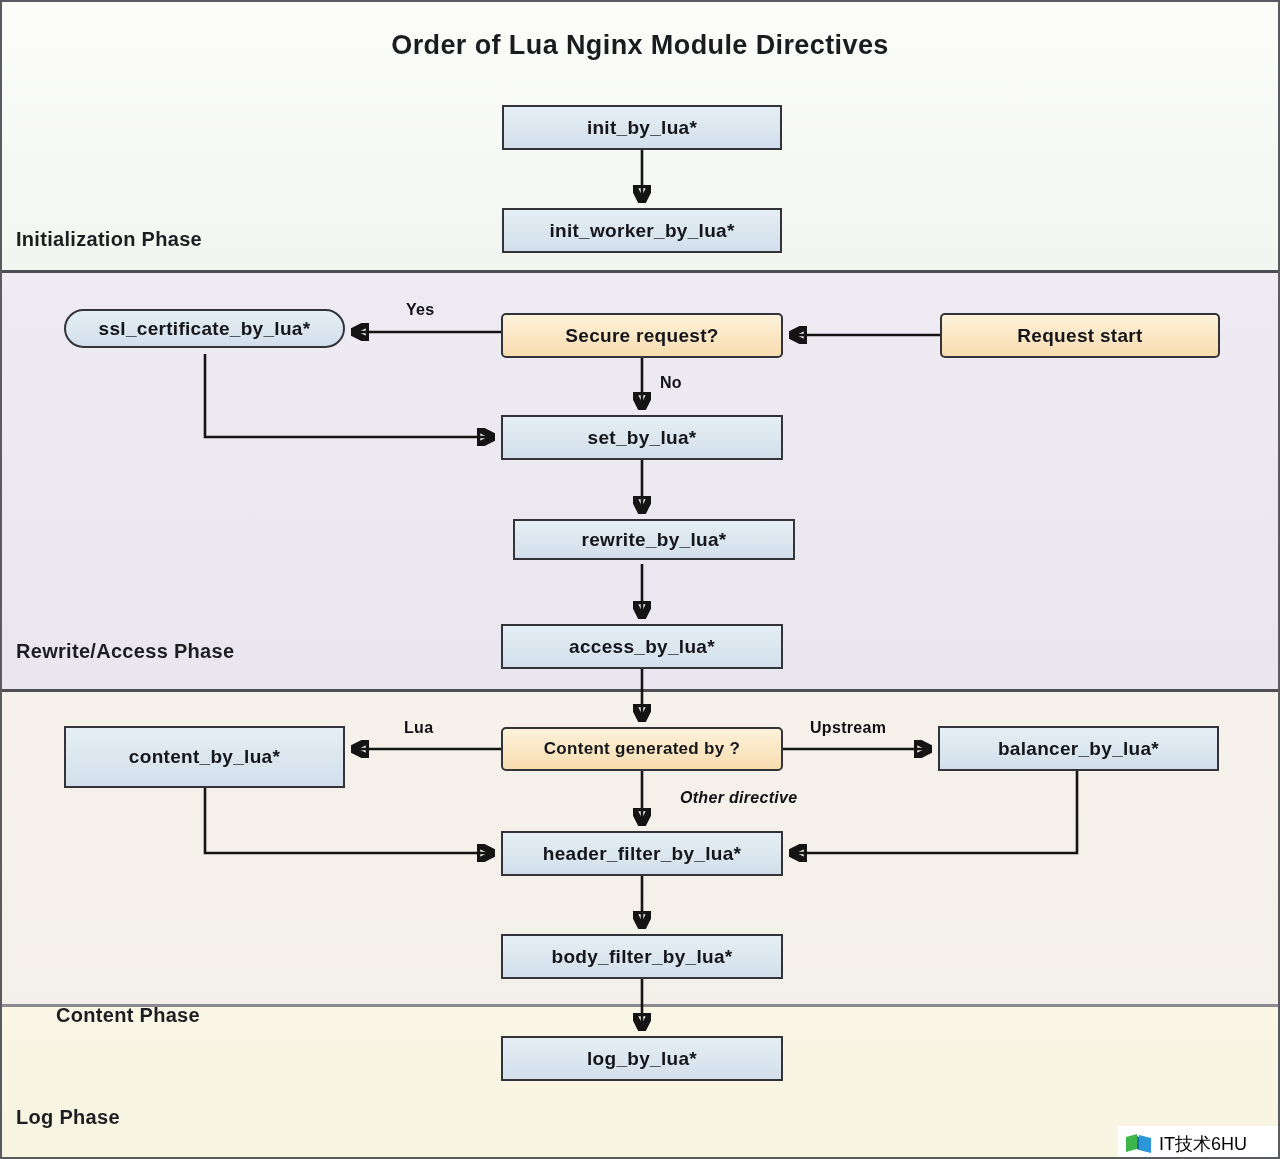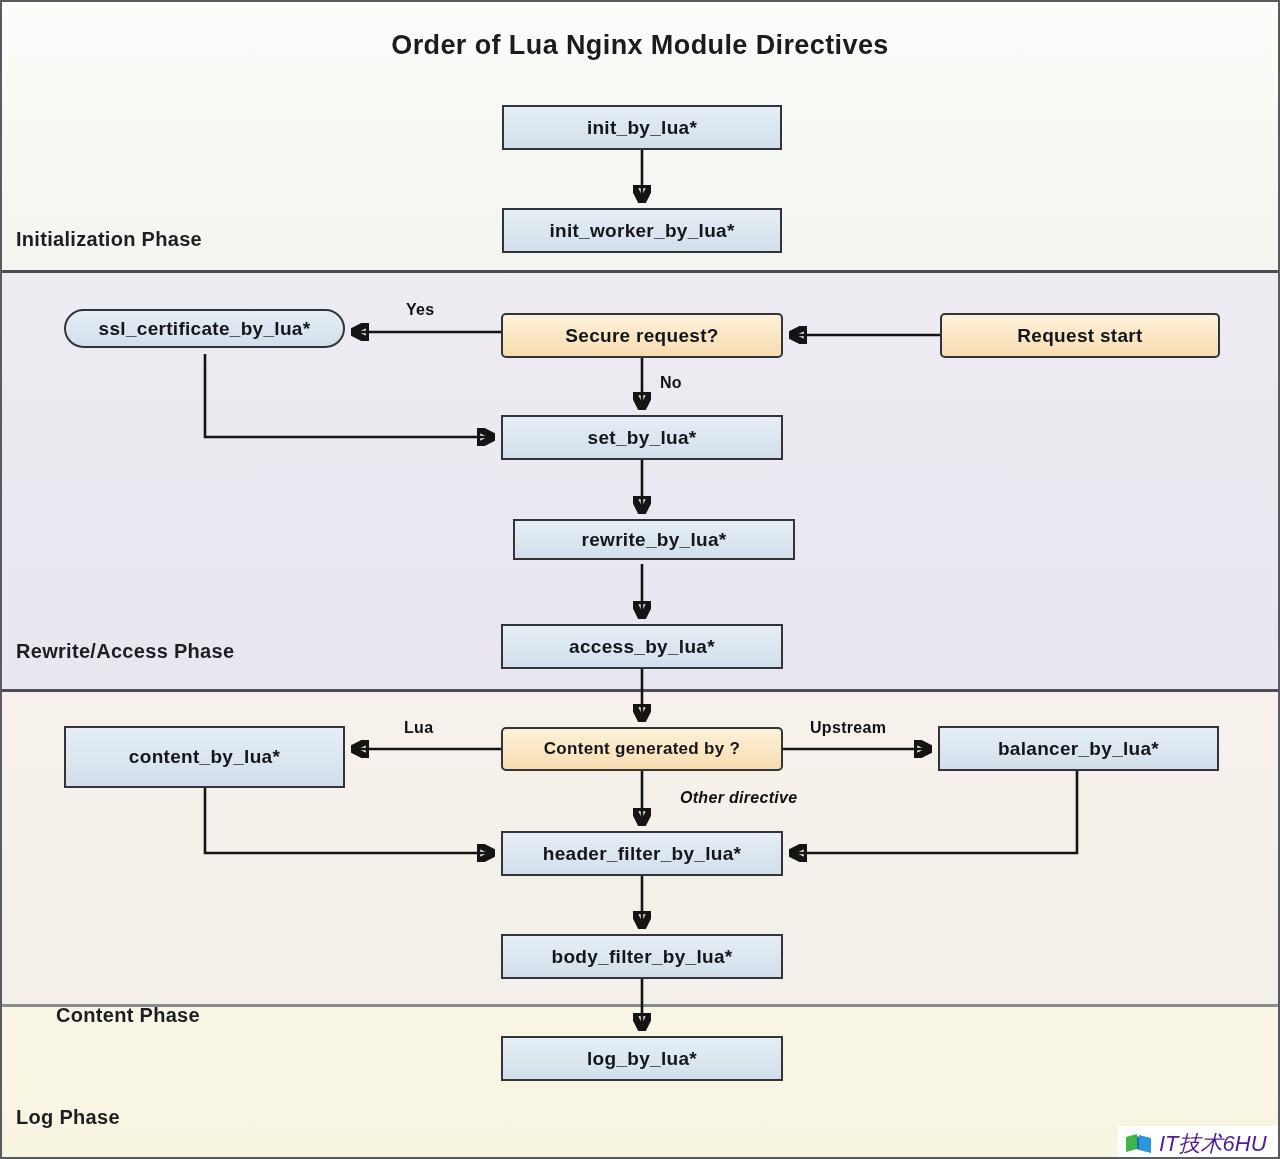--- a/index.html
+++ b/index.html
@@ -39,21 +39,21 @@
   }
   .edges { position:absolute; left:0; top:0; pointer-events:none; }
   .edges path, .edges line, .edges polyline {
     stroke:#141414; stroke-width:2.6; fill:none;
   }
   .watermark {
     position:absolute; left:1116px; top:1124px; width:164px; height:35px;
     background:#ffffff; display:flex; align-items:center; gap:5px;
     padding-left:6px; box-sizing:border-box;
   }
-  .watermark-text { font-size:22px; color:#4c1d95; font-weight:500; white-space:nowrap;font-style:italic; }
+  .watermark-text { font-size:18px; color:#000000; font-weight:500; white-space:nowrap; }
 </style>
 </head>
 <body>
 
 <div class="canvas">
 
   <div class="band band-init"></div>
   <div class="band band-rewrite"></div>
   <div class="band band-content"></div>
   <div class="band band-log"></div>

